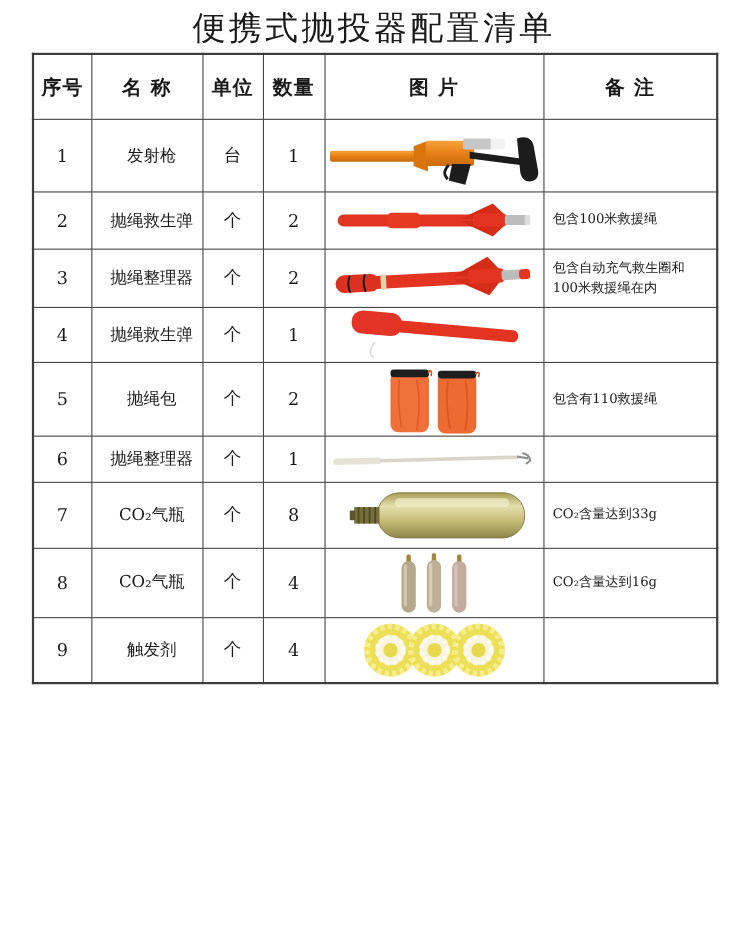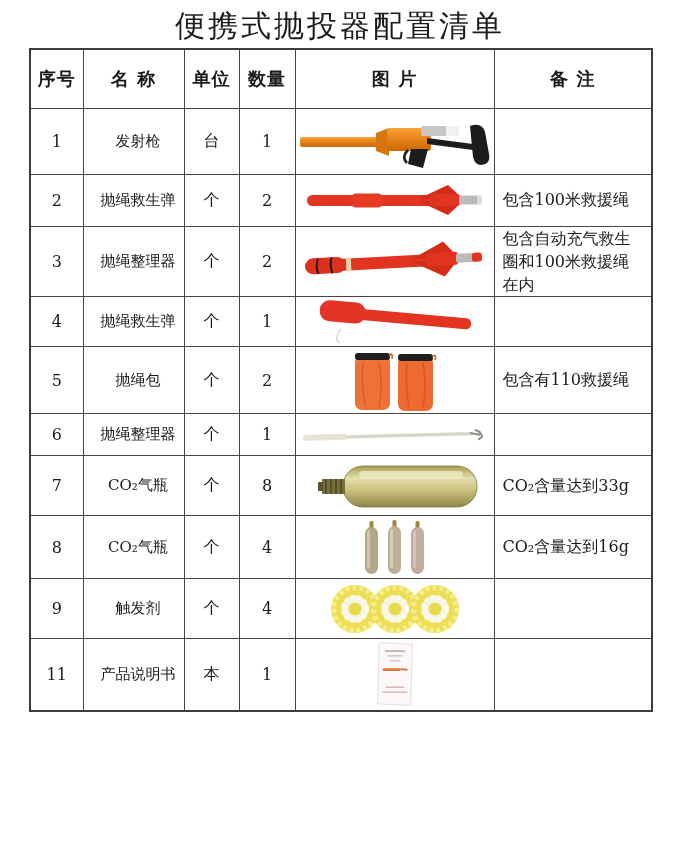--- a/index.html
+++ b/index.html
@@ -22,21 +22,21 @@
   .cfg th,.cfg td{
     border:1px solid #454545;
     padding:0;vertical-align:middle;overflow:hidden;
   }
   .cfg thead tr{height:59px;padding-left:40px;}
   .cfg th{font-size:18px;font-weight:600;letter-spacing:1px;text-align:center;}
   td.c-no,td.c-unit,td.c-qty{text-align:center;font-size:16px;}
   td.c-name{font-size:15px;text-align:center;padding-left:9px;}
   td.c-img{text-align:center;line-height:0;}
   td.c-img .imgwrap{display:inline-block;line-height:0;}
-  td.c-remark{font-size:16px;text-align:left;padding-left:8px;padding-right:17px;line-height:1.45;}
+  td.c-remark{font-size:12px;text-align:left;padding-left:8px;padding-right:17px;line-height:1.45;}
 </style>
 </head>
 <body>
 
 <div class="page">
   <div class="title">便携式抛投器配置清单</div>
 
   <table class="cfg">
     <colgroup>
       <col style="width:53px">
@@ -225,32 +225,15 @@
                 <g>
                   <circle cx="106" cy="28" r="24" fill="#ecdf55"></circle>
                   <circle cx="106" cy="28" r="21.5" fill="none" stroke="#f6ee8e" stroke-width="5" stroke-dasharray="4 3"></circle>
                   <circle cx="106" cy="28" r="13.5" fill="#f8f4df"></circle>
                   <circle cx="106" cy="28" r="12" fill="none" stroke="#fdfbf0" stroke-width="4" stroke-dasharray="3.5 3"></circle>
                   <circle cx="106" cy="28" r="6.5" fill="#e7d94e"></circle>
                 </g>
               </svg></span></td>
     <td class="c-remark"></td>
   </tr>
-        <tr style="height: 72px;">
-    <td class="c-no">11</td>
-    <td class="c-name">产品说明书</td>
-    <td class="c-unit">本</td>
-    <td class="c-qty">1</td>
-    <td class="c-img"><span class="imgwrap"><svg width="48" height="68" viewBox="0 0 58 82">
-                <polygon points="10,3 50,5 48,79 8,77" fill="#fcf8f7" stroke="#e2d7d5" stroke-width="1"></polygon>
-                <rect x="17" y="12" width="24" height="2.5" fill="#c9baba"></rect>
-                <rect x="20" y="18" width="18" height="2" fill="#d4c6c6"></rect>
-                <rect x="23" y="24" width="12" height="2" fill="#d9cccc"></rect>
-                <rect x="14" y="34" width="22" height="3.5" rx="1.5" fill="#df7636"></rect>
-                <path d="M36,35 l8,1" stroke="#c96a30" stroke-width="2"></path>
-                <rect x="18" y="56" width="22" height="2" fill="#d8b8b8"></rect>
-                <rect x="14" y="62" width="30" height="2" fill="#ddbfbf"></rect>
-              </svg></span></td>
-    <td class="c-remark"></td>
-  </tr>
       </tbody>
   </table>
 </div>
 
 </body></html>

